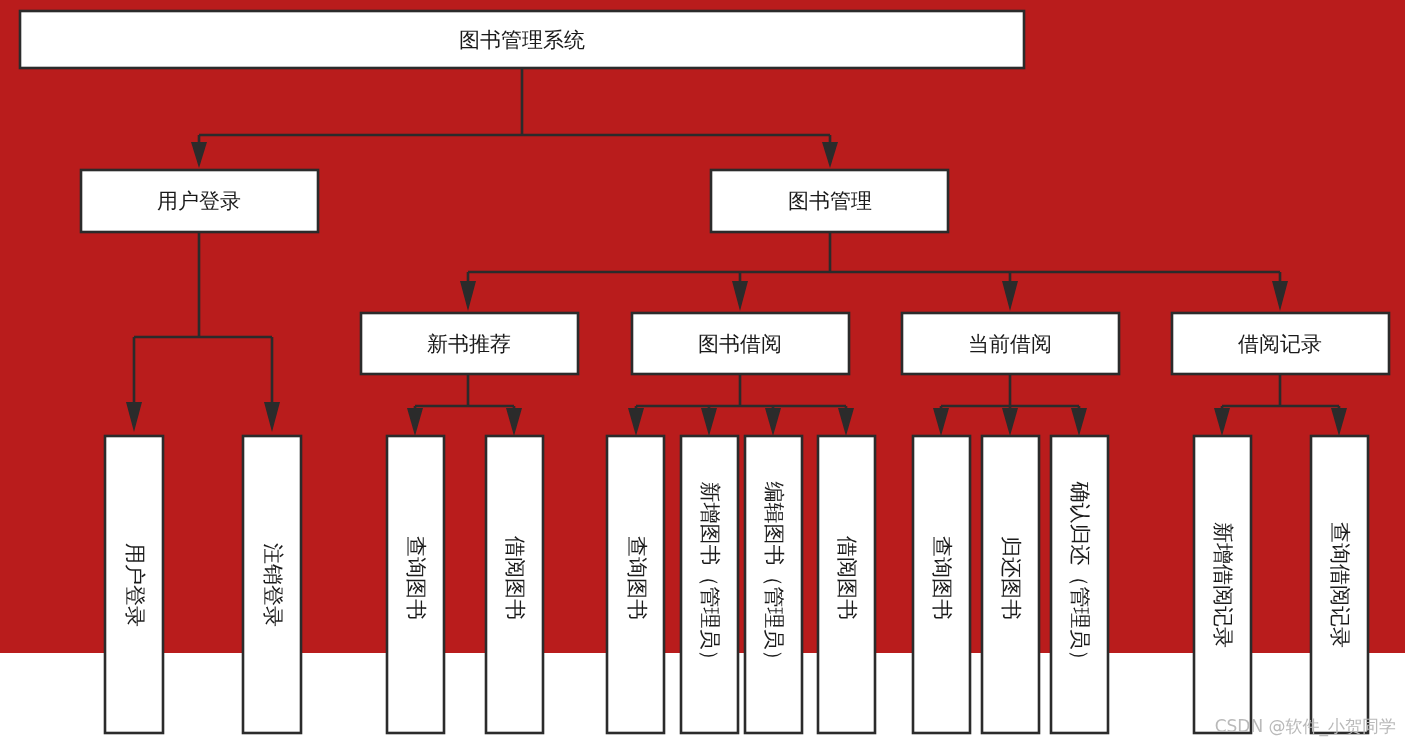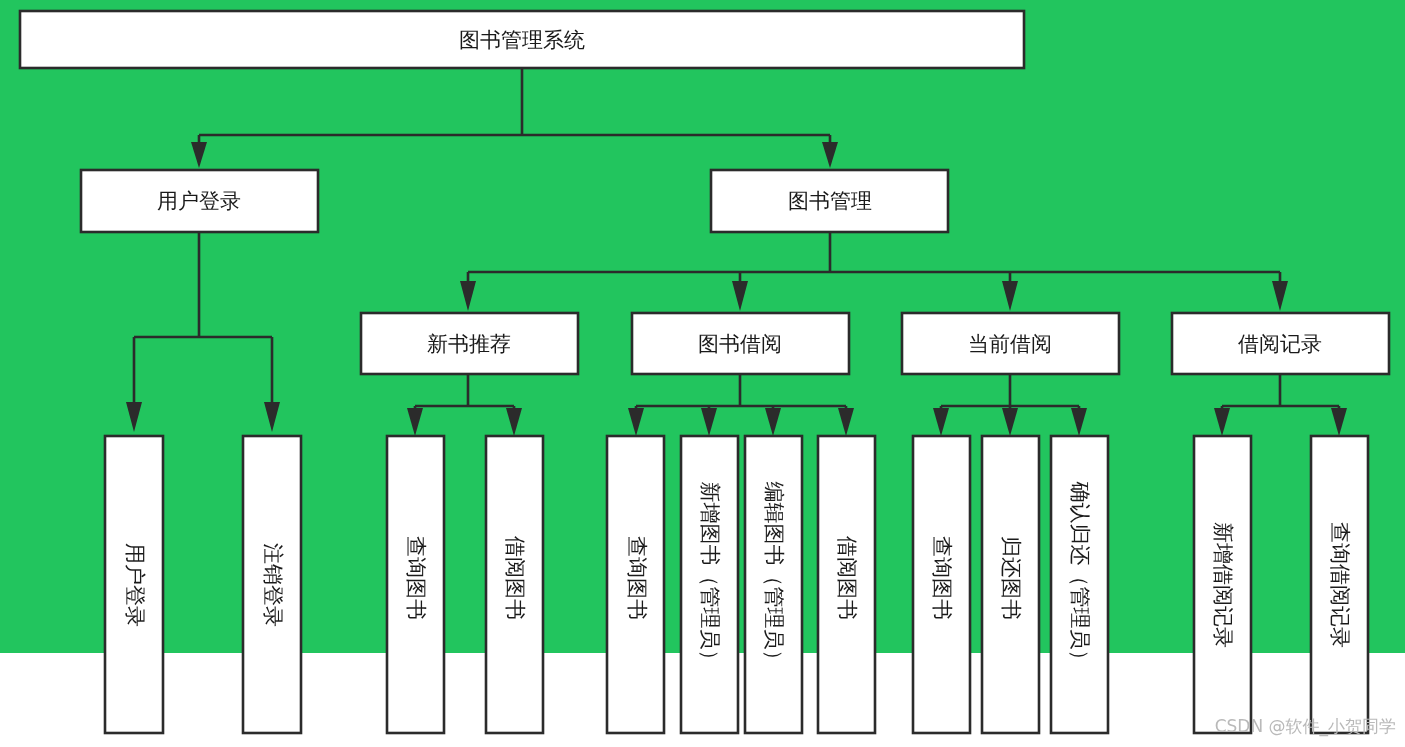--- a/index.html
+++ b/index.html
@@ -11,21 +11,21 @@
   body {
     width: 1405px;
     height: 747px;
     font-family: "DejaVu Sans", "Liberation Sans", sans-serif;
     overflow: hidden;
   }
   #diagram-root {
     position: relative;
     width: 1405px;
     height: 653px;
-    background: #22c55e;
+    background: #b91c1c;
   }
   svg#flow-svg {
     position: absolute;
     top: 0;
     left: 0;
     width: 1405px;
     height: 747px;
     display: block;
   }
   .node-box {

